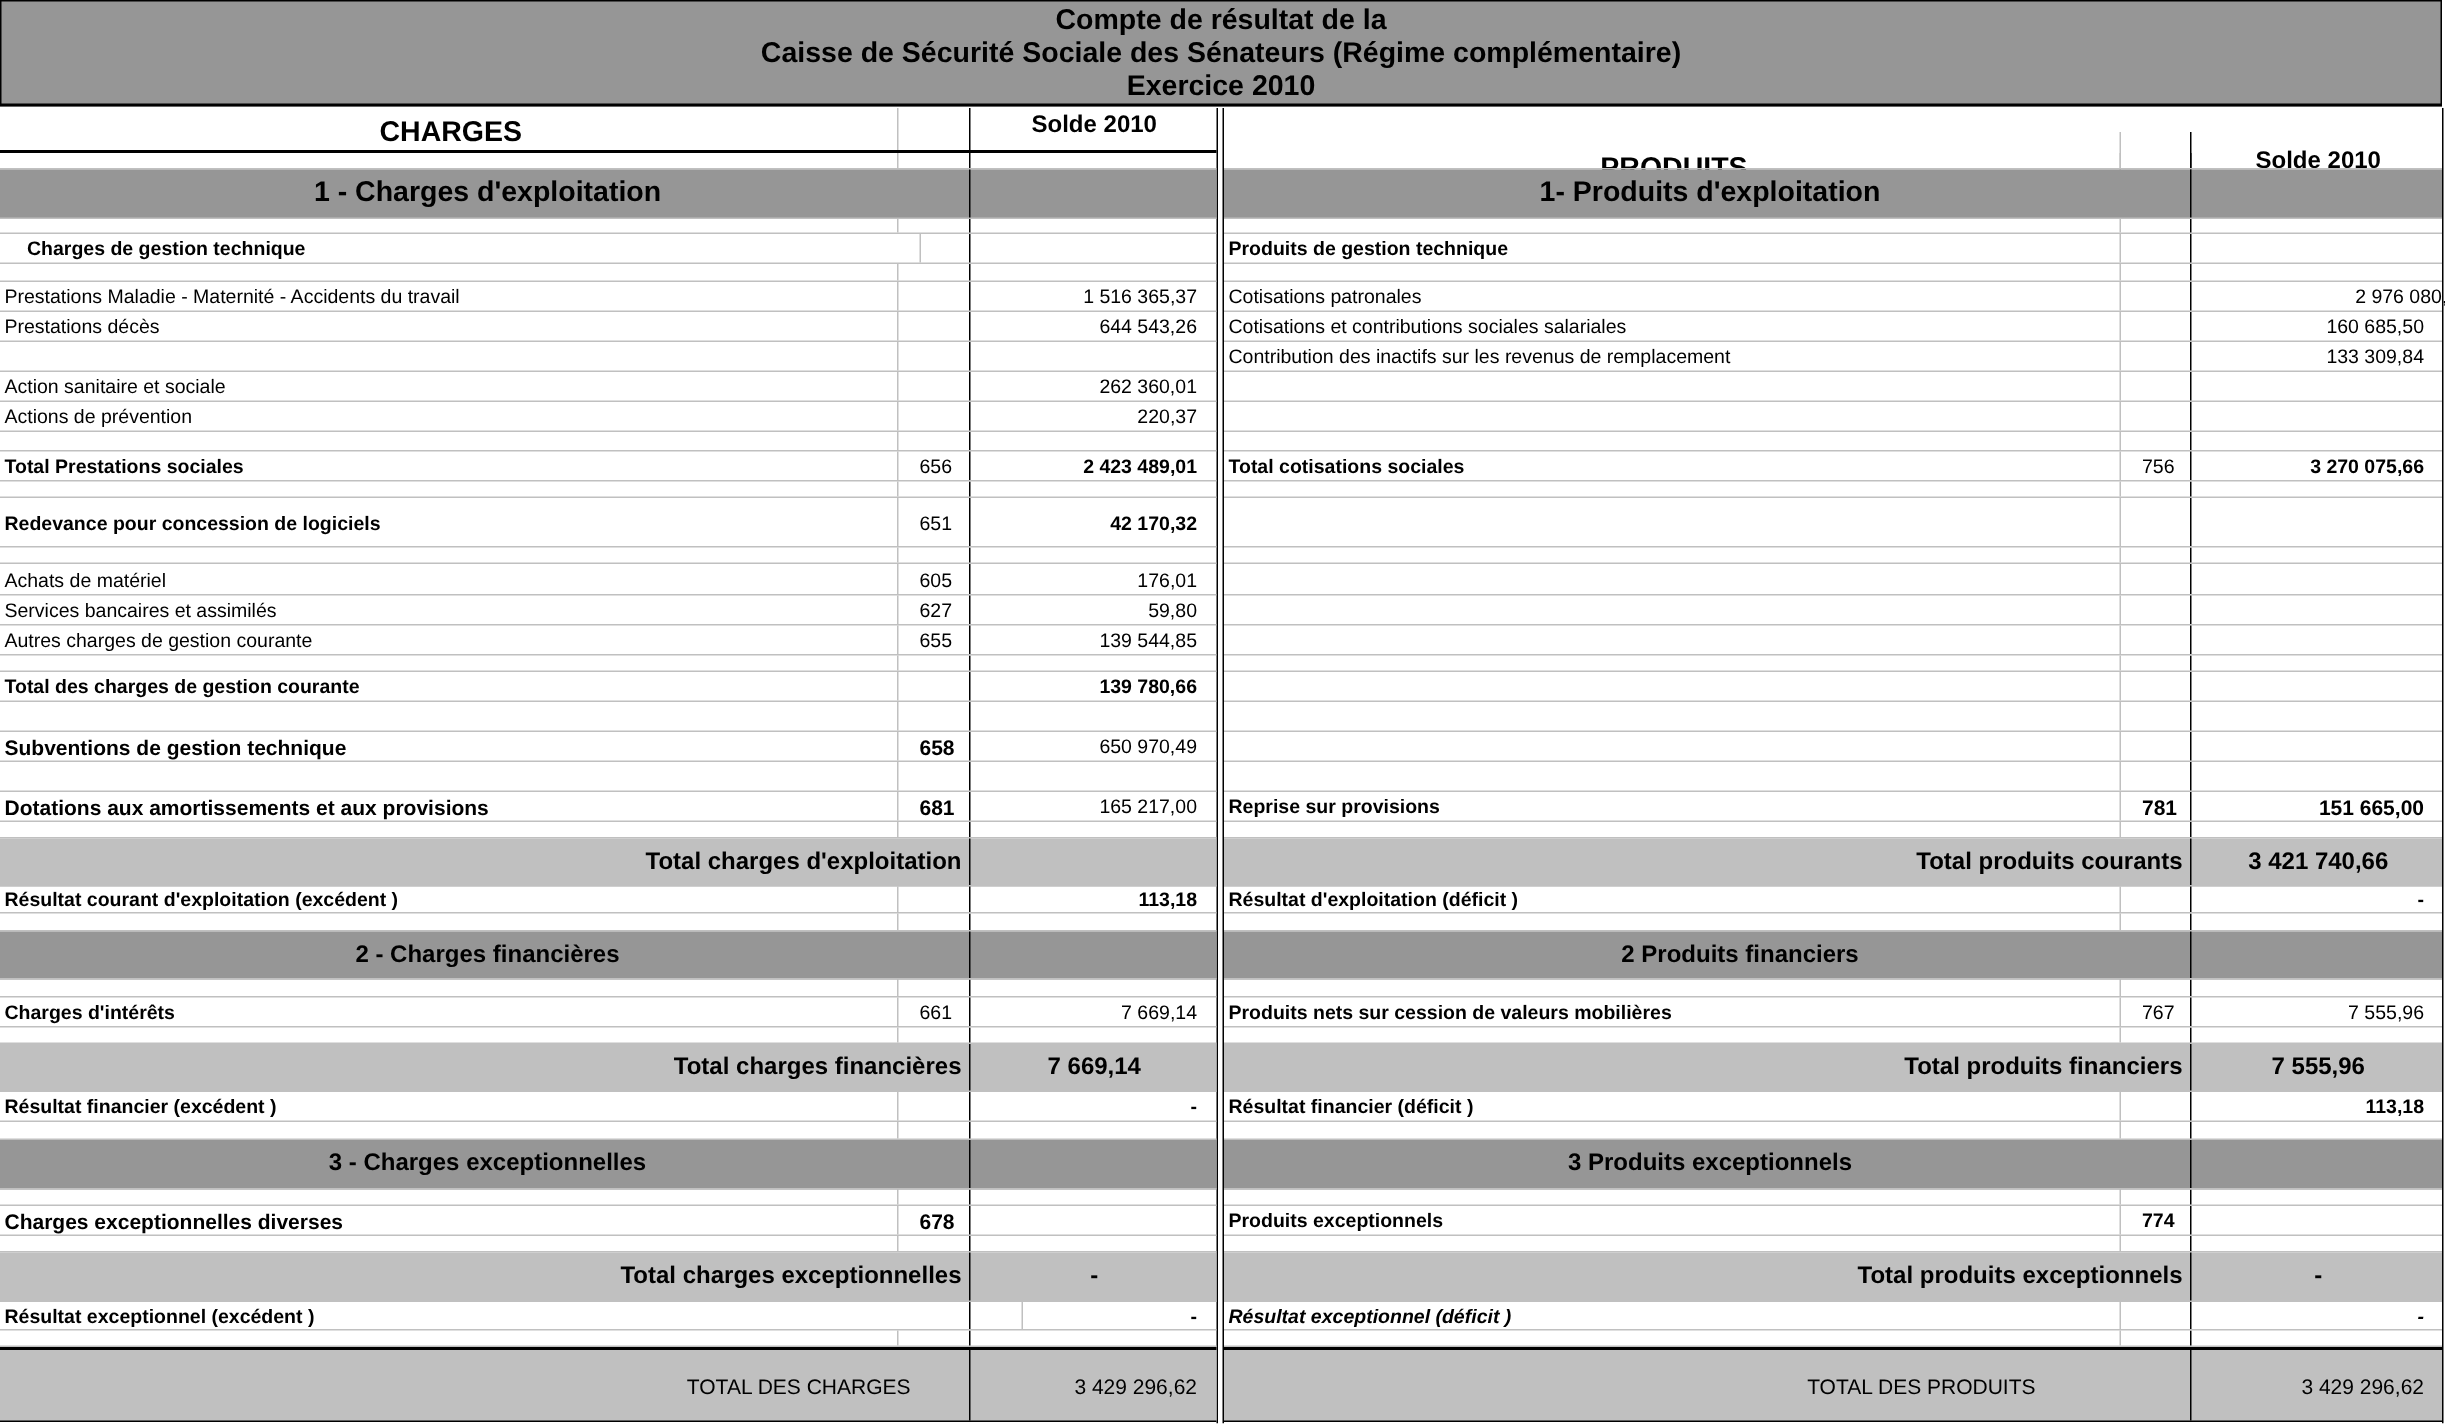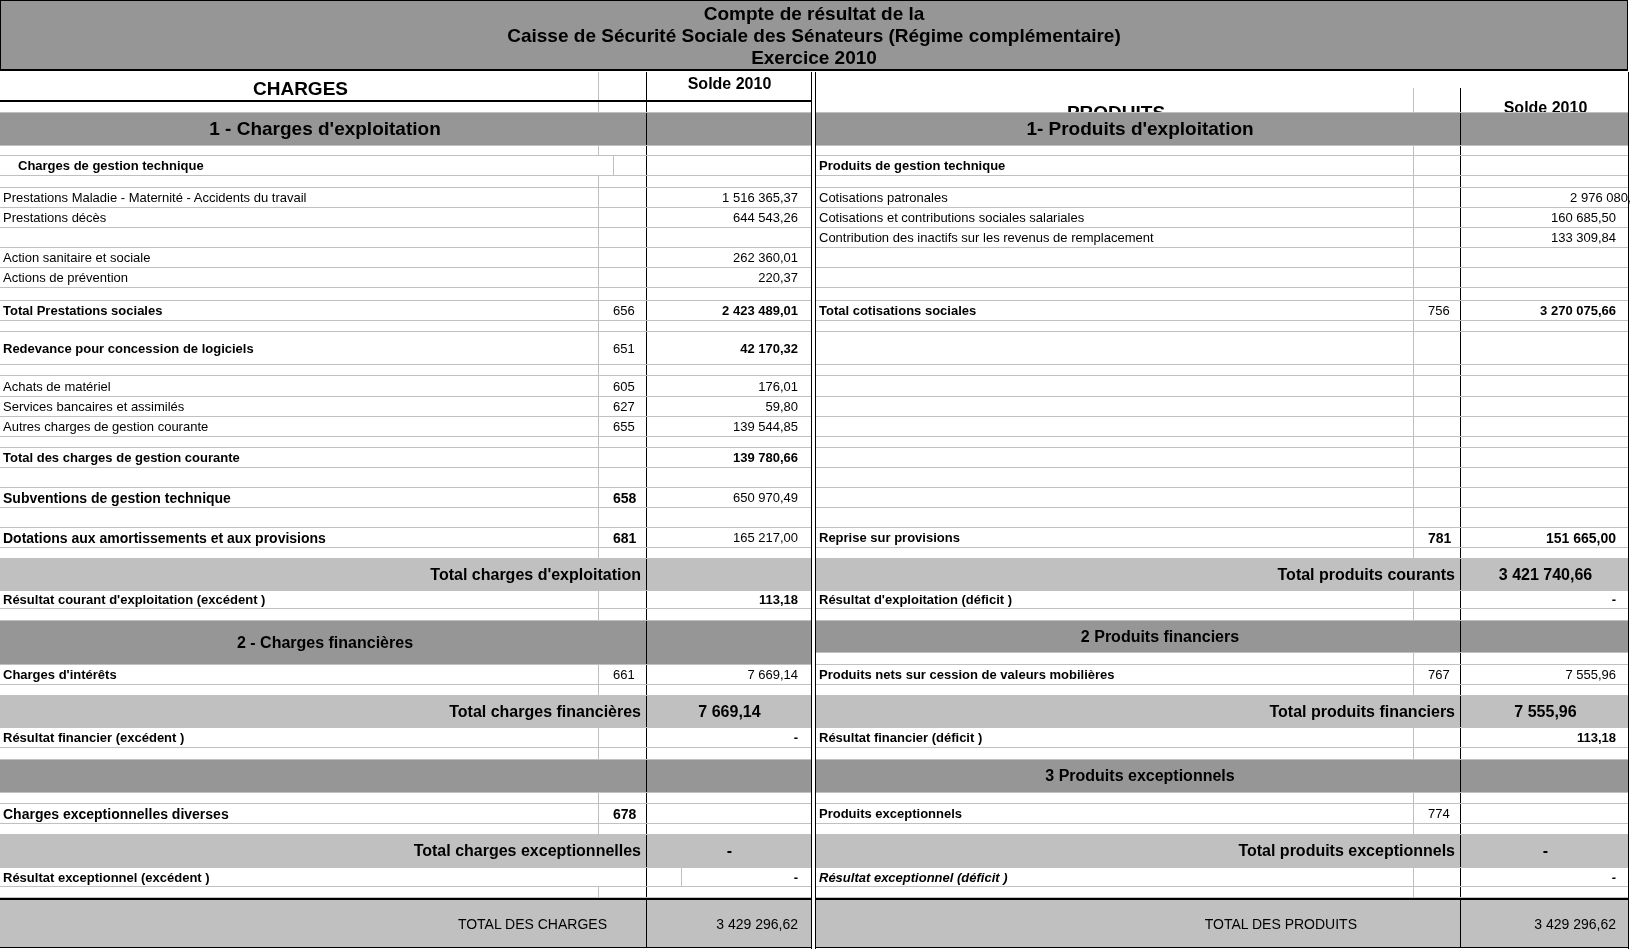--- a/index.html
+++ b/index.html
@@ -313,21 +313,21 @@
         <div class="cell c-label bold" style="left: 0px; width: 599px;">
           <span>Résultat courant d'exploitation (excédent )</span>
         </div>
         <div class="cell c-code" style="left: 599px; width: 48px;">
           <span></span>
         </div>
         <div class="cell c-val bold" style="left: 647px; width: 165px;">
           <span>113,18</span>
         </div>
       </div>
-      <div class="row section dark sm" style="top: 549px; height: 44px;">
+      <div class="row section dark sm" style="top: 549px; height: 32px;">
         <div class="cell c-label" style="left: 0px; width: 647px;">
           <span>2 - Charges financières</span>
         </div>
         <div class="cell c-code" style="left: 646px; width: 1px; padding-left: 0px;"></div>
         <div class="cell c-val" style="left: 647px; width: 165px;"></div>
       </div>
       <div class="row" style="top: 593px; height: 20px;">
         <div class="cell c-label bold" style="left: 0px; width: 599px;">
           <span>Charges d'intérêts</span>
         </div>
@@ -352,20 +352,23 @@
           <span>Résultat financier (excédent )</span>
         </div>
         <div class="cell c-code" style="left: 599px; width: 48px;">
           <span></span>
         </div>
         <div class="cell c-val bold" style="left: 647px; width: 165px;">
           <span>-</span>
         </div>
       </div>
       <div class="row section dark sm" style="top: 688px; height: 33px;">
+        <div class="cell c-label" style="left: 0px; width: 647px;">
+          <span>3 - Charges exceptionnelles</span>
+        </div>
         <div class="cell c-code" style="left: 646px; width: 1px; padding-left: 0px;"></div>
         <div class="cell c-val" style="left: 647px; width: 165px;"></div>
       </div>
       <div class="row" style="top: 732px; height: 20px;">
         <div class="cell c-label bold" style="left: 0px; width: 599px; font-size: 14px;">
           <span>Charges exceptionnelles diverses</span>
         </div>
         <div class="cell c-code bold ral" style="left: 599px; width: 48px;">
           <span>678</span>
         </div>
@@ -721,21 +724,21 @@
         <div class="cell c-label" style="left: 0px; width: 645px;">
           <span>3 Produits exceptionnels</span>
         </div>
         <div class="cell c-code" style="left: 644px; width: 1px; padding-left: 0px;"></div>
         <div class="cell c-val" style="left: 645px; width: 169px;"></div>
       </div>
       <div class="row" style="top: 732px; height: 20px;">
         <div class="cell c-label bold" style="left: 0px; width: 598px;">
           <span>Produits exceptionnels</span>
         </div>
-        <div class="cell c-code" style="left: 598px; width: 47px;">
+        <div class="cell c-code" style="left: 598px; width: 47px; font-weight: bold;">
           <span>774</span>
         </div>
         <div class="cell c-val" style="left: 645px; width: 169px;">
           <span></span>
         </div>
       </div>
       <div class="row total light" style="top: 763px; height: 33px;">
         <div class="cell c-label" style="left: 0px; width: 645px;">
           <span>Total produits exceptionnels</span>
         </div>

